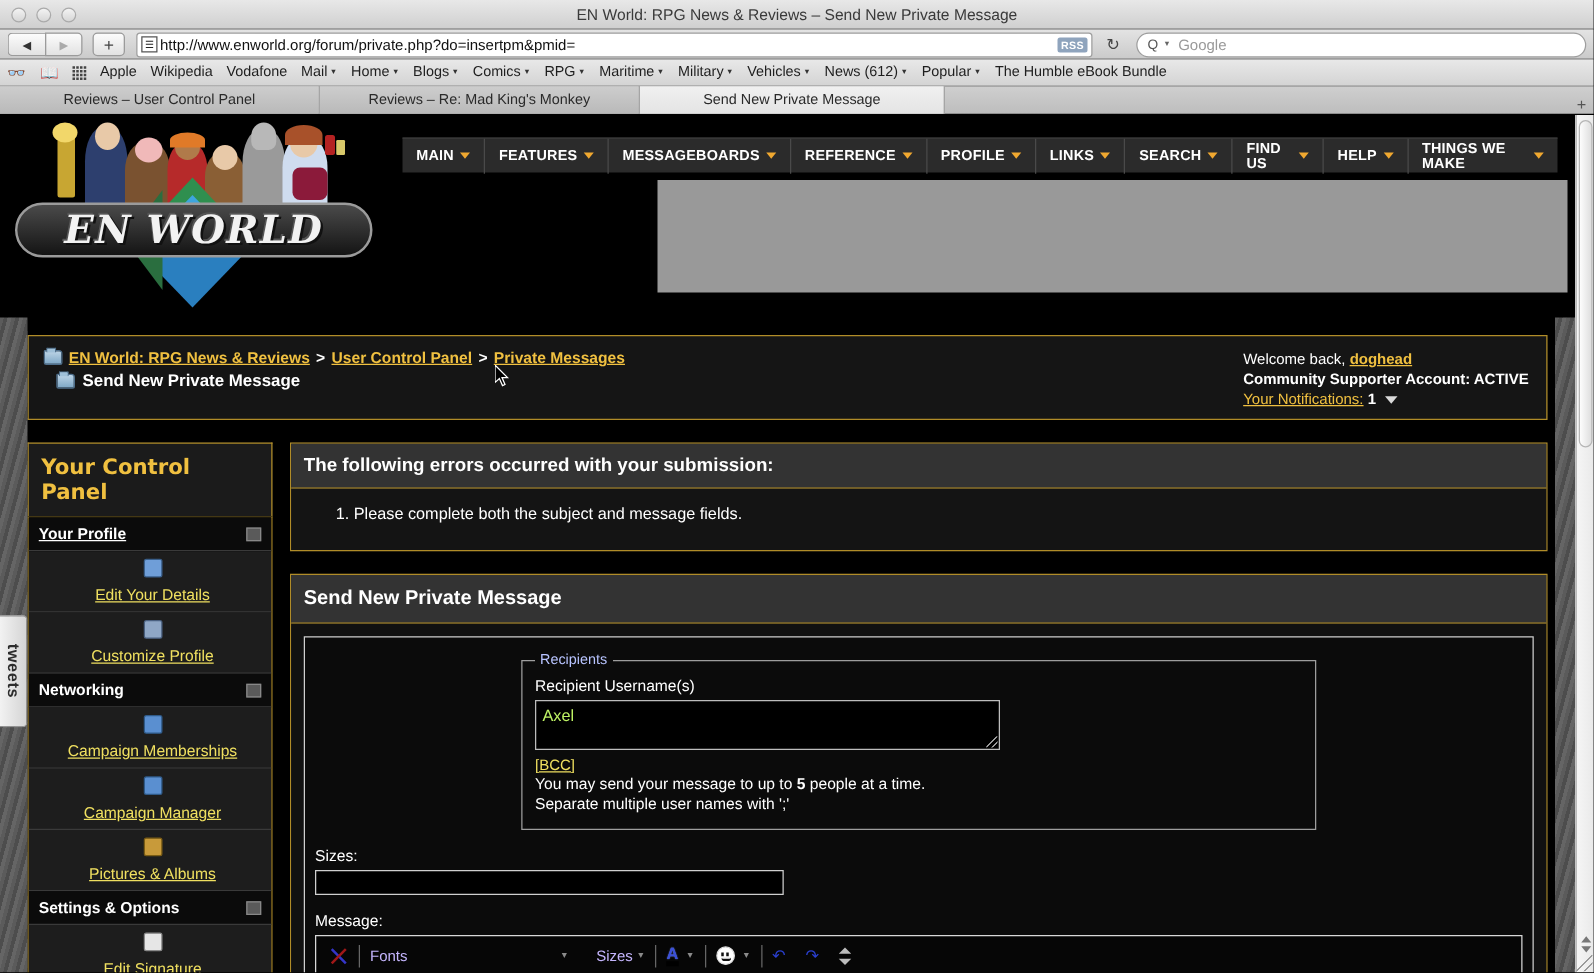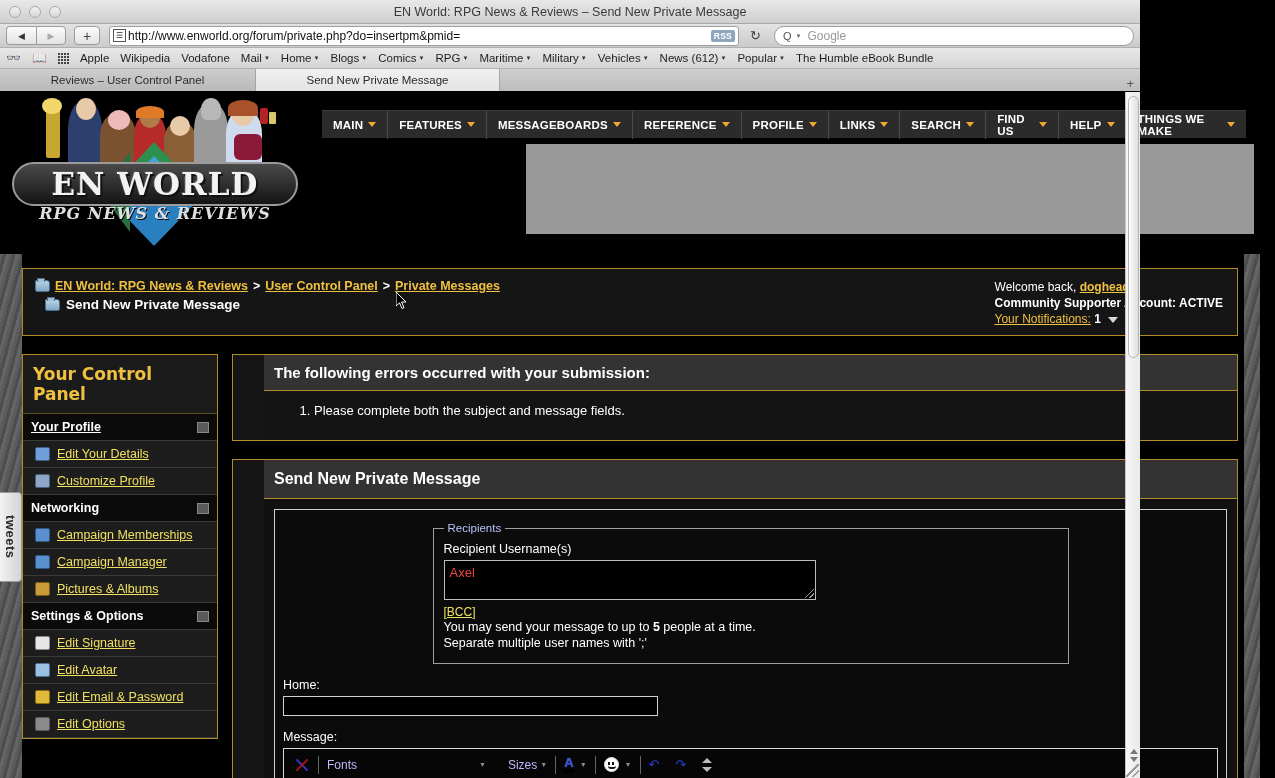--- a/index.html
+++ b/index.html
@@ -4,21 +4,21 @@
 <style>
   * { box-sizing: border-box; margin: 0; padding: 0; }
   html, body {
     width: 1275px; height: 778px;
     overflow: hidden;
     font-family: "Liberation Sans", sans-serif;
     background: #000;
   }
 
   
-  .browser { width: 1140px; height: 778px; position: relative; background: #000; }
+  .browser { width: 1275px; height: 778px; position: relative; background: #000; }
 
   .titlebar {
     height: 24px;
     background: linear-gradient(to bottom, #e8e8e8, #cfcfcf);
     border-bottom: 1px solid #a8a8a8;
     display: flex; align-items: center;
     position: relative;
   }
   .traffic { display: flex; gap: 8px; padding-left: 9px; }
   .tl-dot {
@@ -161,21 +161,21 @@
   .logo-plate {
     position: absolute; left: 8px; top: 68px; width: 286px; height: 44px;
     border-radius: 22px;
     background: linear-gradient(to bottom,#4a4a4a,#141414);
     border: 2px solid #9b9b9b;
   }
   .logo-text {
     position: absolute; left: 8px; top: 70px; width: 286px;
     text-align: center;
     font-family: "DejaVu Serif", serif;
-    font-size: 31px; font-weight: bold; 
+    font-size: 31px; font-weight: bold; font-style: italic;
     color: #f2f2f2; letter-spacing: 1px;
     text-shadow: 2px 2px 0 #111, -1px -1px 0 #555;
     line-height: 40px;
   }
   .logo-sub {
     position: absolute; left: 8px; top: 110px; width: 286px;
     text-align: center;
     font-family: "DejaVu Serif", serif;
     font-size: 16px; font-weight: bold; font-style: italic;
     color: #e0e0e0; letter-spacing: 1px;
@@ -195,21 +195,20 @@
     background: repeating-linear-gradient(105deg,#5b5b5b 0 3px,#4d4d4d 3px 6px,#656565 6px 9px);
   }
   .stone-left { left: 0; }
   .stone-right { right: 0; width: 16px; }
 
   .content-area { margin: 0 22px 0 22px; padding-top: 14px; }
 
   .panel {
     border: 1px solid #b08c28;
     background: #151515;
-    padding-left: 31px;
   }
   .breadcrumb-box {
     display: flex; justify-content: space-between; align-items: flex-start;
     padding: 10px 12px 8px 12px;
     background: #151515;
     border: 1px solid #b08c28;
   }
   .bc-line { display: flex; align-items: center; gap: 5px; font-size: 12.5px; }
   .bc-link { color: #f0c040; text-decoration: underline; font-weight: bold; }
   .bc-sep { color: #fff; font-weight: bold; }
@@ -264,20 +263,21 @@
   .cp-group span.nolabel { text-decoration: none; }
   .collapse-ico {
     width: 12px; height: 11px; background: #5a5a5a; border: 1px solid #888;
     display: block;
   }
   .cp-item {
     background: #1d1d1d;
     padding: 6px 8px 6px 12px;
     display: flex; align-items: center; gap: 7px;
     border-bottom: 1px solid #3a3a3a;
+    flex-direction: column;
   }
   .cp-item a { color: #f0e060; font-size: 12.5px; text-decoration: underline; }
   .mini-ico { width: 15px; height: 14px; flex: 0 0 15px; border-radius: 2px; position: relative; }
 
   .err-head {
     background: #333; color: #fff; font-weight: bold; font-size: 15px;
     padding: 9px 10px; border-bottom: 1px solid #b08c28;
   }
   .err-body { padding: 12px 10px 22px 10px; background: #141414; }
   .err-list { margin-left: 40px; color: #fff; font-size: 13px; }
@@ -293,21 +293,21 @@
   fieldset.recipients {
     border: 1px solid #9e9e9e;
     margin: 0 auto; width: 636px;
     padding: 8px 10px 12px 10px;
   }
   fieldset.recipients legend { color: #b8c4ff; font-size: 11.5px; padding: 0 4px; }
   .fl-label { color: #fff; font-size: 12.5px; margin-bottom: 4px; }
   .rcpt-box {
     width: 372px; height: 40px; background: #000;
     border: 1px solid #bdbdbd;
-    color: #ef4444; font-size: 13px; padding: 4px 5px;
+    color: #bef264; font-size: 13px; padding: 4px 5px;
     position: relative;
   }
   .resize-grip {
     position: absolute; right: 1px; bottom: 1px; width: 9px; height: 9px;
     background:
       linear-gradient(135deg, transparent 45%, #999 45%, #999 55%, transparent 55%),
       linear-gradient(135deg, transparent 70%, #999 70%, #999 80%, transparent 80%);
   }
   .bcc { color: #f0e060; font-size: 12px; margin-top: 5px; }
   .bcc u { text-decoration: underline; }
@@ -512,20 +512,21 @@
         <span>Popular</span>
         <span class="caret">▼</span>
       </span>
     <span class="bm-item">
         <span>The Humble eBook Bundle</span>
       </span>
   </div>
 
   <div class="tabbar">
     <div class="tab" style="width:256px">Reviews – User Control Panel</div>
+    <div class="tab" style="width:256px">Reviews – Re: Mad King's Monkey</div>
     <div class="tab active" style="width:244px">Send New Private Message</div>
     <div class="tab-plus">+</div>
   </div>
 
   <div class="viewport">
 
     <div class="site-header">
       <div class="logo-wrap">
         <div class="logo-art">
           <div class="chars">
@@ -550,21 +551,20 @@
             <div class="chr" style="left:231px;top:14px;width:7px;height:12px;background:#d8c86a;border-radius:1px;"></div>
           </div>
           <div class="dice">
             <div style="position:absolute;left:0;top:0;width:0;height:0;border-left:54px solid transparent;border-right:54px solid transparent;border-bottom:58px solid #2f8f4f;"></div>
             <div style="position:absolute;left:0;top:48px;width:0;height:0;border-left:54px solid transparent;border-right:54px solid transparent;border-top:56px solid #2a7fbf;"></div>
             <div style="position:absolute;left:8px;top:14px;width:0;height:0;border-left:46px solid transparent;border-right:46px solid transparent;border-bottom:48px solid #3da5de;"></div>
             <div style="position:absolute;left:0px;top:10px;width:0;height:0;border-top:40px solid transparent;border-bottom:40px solid transparent;border-right:30px solid #2a6e3f;"></div>
           </div>
           <div class="logo-plate"></div>
           <div class="logo-text">EN WORLD</div>
-          <div class="logo-sub">RPG NEWS &amp; REVIEWS</div>
         </div>
       </div>
 
       <div class="header-right">
         <div class="topnav">
           <div class="nav-item">
               <span>MAIN</span>
               <span class="nav-caret"></span>
             </div>
           <div class="nav-item">
@@ -731,21 +731,21 @@
                     </div>
                     <div class="bcc"><u>[BCC]</u></div>
                     <div class="hint">
                       <span>You may send your message to up to</span>
                       <b>5</b>
                       <span>people at a time.</span>
                     </div>
                     <div class="hint">Separate multiple user names with ';'</div>
                   </fieldset>
 
-                  <div class="title-label">Home:</div>
+                  <div class="title-label">Sizes:</div>
                   <div class="title-input"></div>
 
                   <div class="msg-label">Message:</div>
                   <div class="editor">
                     <div class="tb-row">
                       <span class="tb-x"></span>
                       <span class="tb-sep"></span>
                       <span class="tb-lbl">Fonts</span>
                       <span class="tb-caret" style="margin-left:122px">▼</span>
                       <span class="tb-lbl" style="margin-left:22px">Sizes</span>

